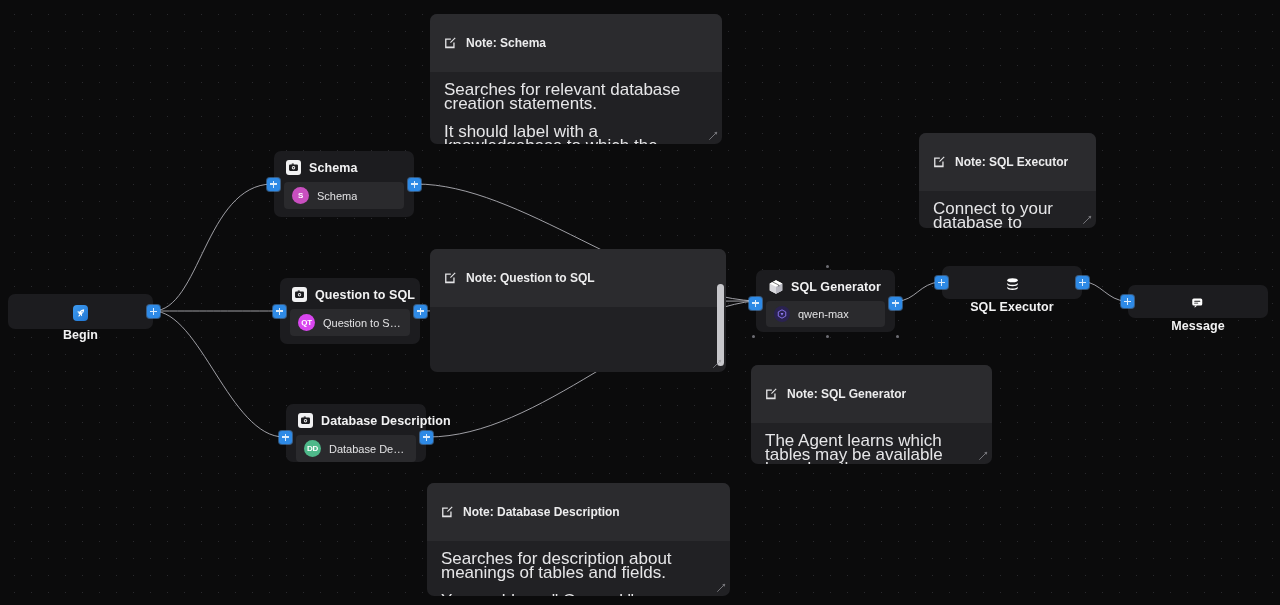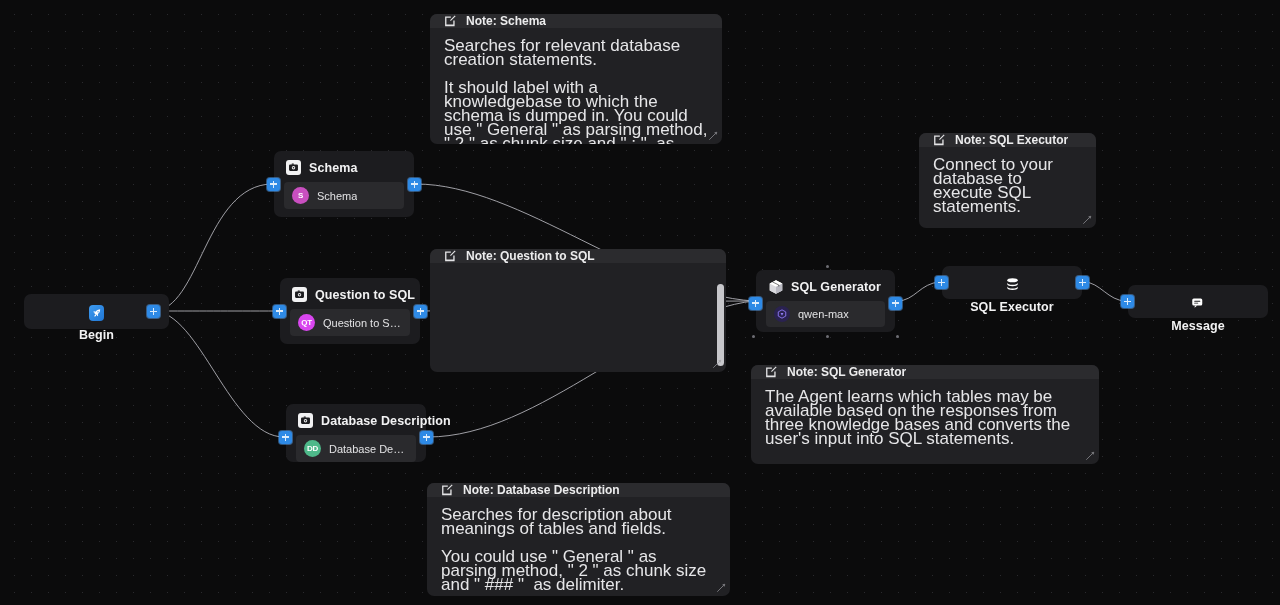--- a/index.html
+++ b/index.html
@@ -124,21 +124,21 @@
     background: #212124;
     border-radius: 7px;
     z-index: 2;
     overflow: hidden;
     box-sizing: border-box;
   }
   .note-header {
     display: flex;
     align-items: center;
     gap: 9px;
-    padding: 0 13px;
+    padding: 22px 13px;
     background: #2b2b2e;
   }
   .note-header-title {
     color: #ececed;
     font-size: 12px;
     font-weight: bold;
     white-space: nowrap;
   }
   .note-icon { width: 14px; height: 14px; flex: 0 0 auto; display:block; }
   .note-body {
@@ -178,21 +178,21 @@
       <path d="M 153,311 C 200,311 225,311 278,311" fill="none" stroke="#b9b9bf" stroke-width="1" stroke-opacity="0.85"></path>
       <path d="M 153,311 C 200,311 230,437 284,437" fill="none" stroke="#b9b9bf" stroke-width="1" stroke-opacity="0.85"></path>
       <path d="M 416,184 C 520,184 640,294 754,301" fill="none" stroke="#b9b9bf" stroke-width="1" stroke-opacity="0.85"></path>
       <path d="M 422,311 C 530,311 640,300 754,301" fill="none" stroke="#b9b9bf" stroke-width="1" stroke-opacity="0.85"></path>
       <path d="M 428,437 C 540,437 650,312 754,301" fill="none" stroke="#b9b9bf" stroke-width="1" stroke-opacity="0.85"></path>
       <path d="M 897,301 C 915,301 920,283 940,282" fill="none" stroke="#b9b9bf" stroke-width="1" stroke-opacity="0.85"></path>
       <path d="M 1084,282 C 1100,282 1108,301 1126,301" fill="none" stroke="#b9b9bf" stroke-width="1" stroke-opacity="0.85"></path>
     </svg>
 
   <div id="nodes-layer">
-      <div class="node simple" style="left: 8px; top: 294px; width: 145px; height: 35px; margin-left: 16px;">
+      <div class="node simple" style="left: 8px; top: 294px; width: 145px; height: 35px;">
         <div class="node-header">
           <span class="node-icon">
             <span style="width:16px;height:16px;border-radius:4px;background:linear-gradient(135deg,#3e9bf0,#2076d4);display:flex;align-items:center;justify-content:center;">
               <svg width="10" height="10" viewBox="0 0 16 16">
                 <path d="M11.5 2.2c-2.6.2-4.6 1.6-6 3.6L3.2 5.3 2 6.5l2.3 1.1a6.6 6.6 0 0 0-.3 1.3l2.2 2.2c.4-.1.9-.2 1.3-.3l1.1 2.3 1.2-1.2-.5-2.3c2-1.4 3.4-3.4 3.6-6l.1-1.5zm-1.2 3.1a1 1 0 1 1-1.4 1.4 1 1 0 0 1 1.4-1.4z" fill="#ffffff"></path>
                 <path d="M4.6 11.1c-.7.7-.9 2.6-.9 2.6s1.9-.2 2.6-.9a1.2 1.2 0 0 0-1.7-1.7z" fill="#ffffff"></path>
               </svg>
             </span>
           </span>
           <span class="node-title">Begin</span>
@@ -396,21 +396,21 @@
           <span class="note-header-title">Note: SQL Executor</span>
         </div>
         <div class="note-body"><span>Connect to your database to execute SQL statements.</span></div>
         <span class="note-resize">
           <svg width="10" height="10" viewBox="0 0 12 12">
             <path d="M10.5 1.5 1.5 10.5" stroke="#9a9aa0" stroke-width="1.1" fill="none"></path>
             <path d="M10.5 1.5 7.8 2.1M10.5 1.5 9.9 4.2" stroke="#9a9aa0" stroke-width="1.1" fill="none"></path>
           </svg>
         </span>
       </div>
-      <div class="note" style="left: 751px; top: 365px; width: 348px; height: 99px;">
+      <div class="note" style="left: 751px; top: 365px; width: 241px; height: 99px;">
         <div class="note-header">
           <span class="note-icon"><svg width="14" height="14" viewBox="0 0 20 20">
               <path d="M3 3.4h8.2v1.9H4.9v9.8h9.8V9.2h1.9v8.2H3V3.4z" fill="#e3e3e5"></path>
               <path d="M16.8 2.1 18 3.3l-6.1 6.1-1.8.6.6-1.8 6.1-6.1z" fill="#e3e3e5"></path>
             </svg></span>
           <span class="note-header-title">Note: SQL Generator</span>
         </div>
         <div class="note-body"><span>The Agent learns which tables may be available based on the responses from three knowledge bases and converts the user's input into SQL statements.</span></div>
         <span class="note-resize">
           <svg width="10" height="10" viewBox="0 0 12 12">

